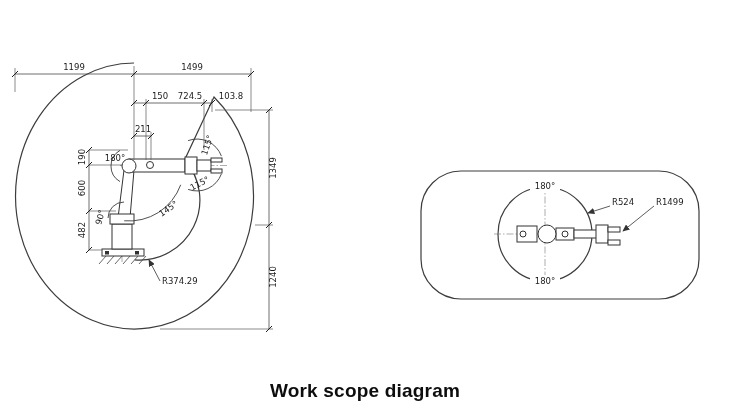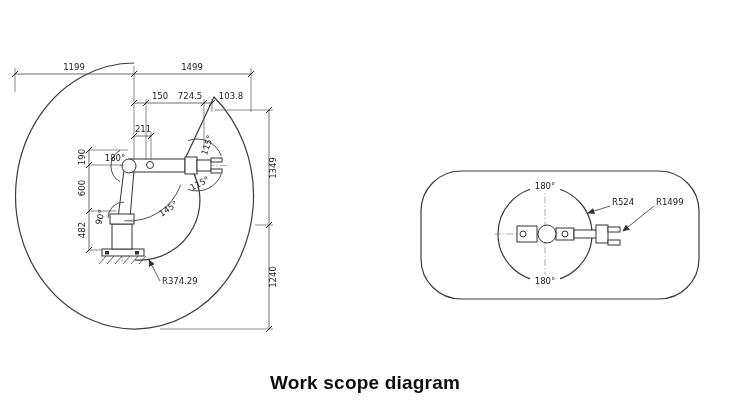--- a/index.html
+++ b/index.html
@@ -11,21 +11,21 @@
   .dark{fill:#333;stroke:none;}
   .dim{stroke:#4a4a4a;stroke-width:0.8;fill:none;}
   .ext{stroke:#5a5a5a;stroke-width:0.7;fill:none;}
   .tick{stroke:#222;stroke-width:1;fill:none;}
   .arc{stroke:#3c3c3c;stroke-width:0.9;fill:none;}
   .cl{stroke:#777;stroke-width:0.6;fill:none;stroke-dasharray:7 2 1.5 2;}
   .hatch{stroke:#444;stroke-width:0.8;fill:none;}
   .leader{stroke:#333;stroke-width:0.8;fill:none;}
   .dt{font-size:8.5px;fill:#1b1b1b;}
   .title{width:730px;text-align:center;font-size:19px;font-weight:700;color:#0d0d0d;
-         font-family:"Liberation Sans","DejaVu Sans",sans-serif;margin-top:12px;letter-spacing:0.2px;}
+         font-family:"Liberation Sans","DejaVu Sans",sans-serif;margin-top:20px;letter-spacing:0.2px;}
 </style>
 </head>
 <body>
 
 <div class="stage">
   <svg width="730" height="360" viewBox="0 0 730 360">
     <defs>
       <marker id="arw" markerWidth="9" markerHeight="8" refX="8" refY="4" orient="auto">
         <path d="M0,0 L9,4 L0,8 z" fill="#333"></path>
       </marker>

